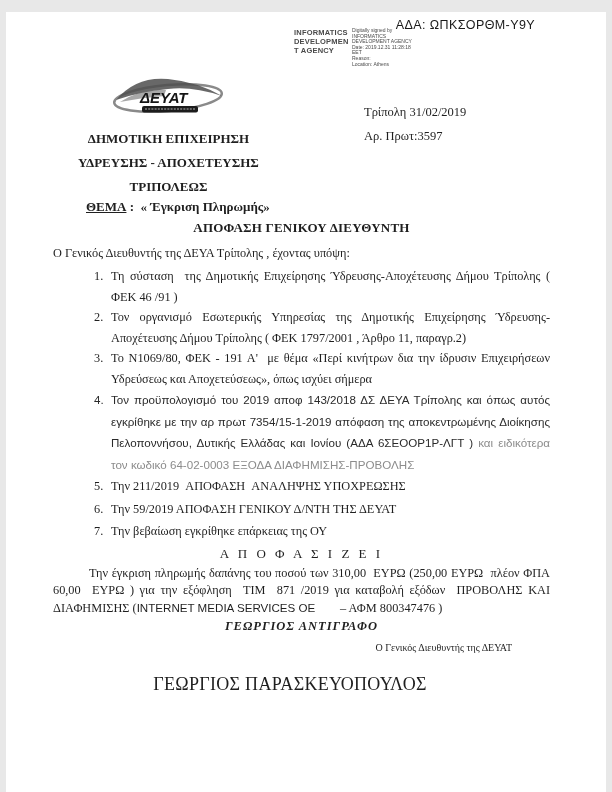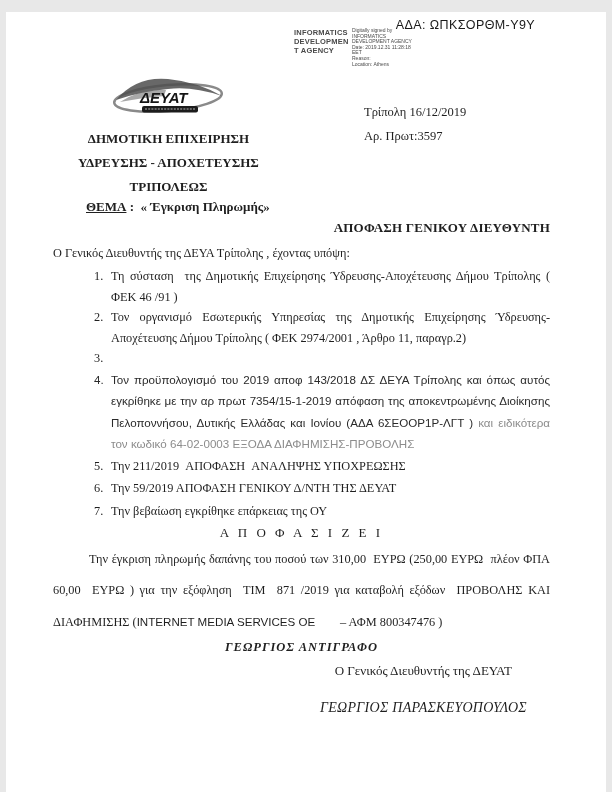--- a/index.html
+++ b/index.html
@@ -34,41 +34,41 @@
   .org-name{
     position:absolute;left:50px;top:115px;width:225px;
     text-align:center;font-weight:bold;font-size:13px;line-height:24px;
   }
   .meta{position:absolute;left:358px;top:93px;font-size:12.5px;}
   .meta .proto{margin-top:9px;}
   
   .doc-body{position:absolute;left:47px;right:56px;top:187px;font-size:12.3px;}
   .subject{margin-left:33px;font-weight:bold;font-size:13px;}
   .subject .lbl{text-decoration:underline;}
-  .decision-title{text-align:right;font-weight:bold;font-size:13px;margin-top:5px;letter-spacing:.2px;}
+  .decision-title{text-align:center;font-weight:bold;font-size:13px;margin-top:5px;letter-spacing:.2px;}
   .intro{margin-top:7px;line-height:20px;}
   .clist{margin-top:3px;}
   .li{display:flex;}
   .li .num{flex:0 0 17px;margin-left:41px;line-height:20.5px;}
   .li .txt{flex:1;text-align:justify;line-height:20.5px;}
   .li.sans .num,.li.sans .txt{
     font-family:"Liberation Sans","DejaVu Sans",sans-serif;
     font-size:11.6px;line-height:21.6px;color:#2a2a2a;
   }
   .li.single .txt{text-align:left;line-height:22.5px;}
   .li.single .num{line-height:22.5px;}
   .gray{color:#8c8c8c;}
   .decides-heading{text-align:center;margin-top:3px;font-size:13px;letter-spacing:3px;}
-  .decision-para{margin-top:3px;text-align:justify;text-indent:36px;line-height:31px;}
+  .decision-para{margin-top:3px;text-align:justify;text-indent:36px;line-height:17px;}
   .decision-para .company{
     font-family:"Liberation Sans","DejaVu Sans",sans-serif;font-size:11.6px;
   }
   .certified{text-align:center;font-style:italic;font-weight:bold;margin-top:2px;font-size:12.5px;letter-spacing:1px;}
-  .signer-title{text-align:right;padding-right:38px;margin-top:8px;font-size:13px;}
-  .signer-name{text-align:right;padding-right:23px;margin-top:21px;font-size:14px;letter-spacing:.3px;font-style:italic;}
+  .signer-title{text-align:right;padding-right:38px;margin-top:8px;font-size:10px;}
+  .signer-name{text-align:center;padding-right:23px;margin-top:21px;font-size:18px;letter-spacing:.3px;}
 </style>
 </head>
 <body>
 
 <div class="page">
 
   <div class="ada">ΑΔΑ: ΩΠΚΣΟΡΘΜ-Υ9Υ</div>
 
   <div class="stamp-agency">
     <div>INFORMATICS</div>
@@ -95,45 +95,46 @@
     <line x1="39" y1="39" x2="89" y2="39" stroke="#d9d9d9" stroke-width="0.8" stroke-dasharray="2,1.2"></line>
   </svg>
 
   <div class="org-name">
     <div>ΔΗΜΟΤΙΚΗ ΕΠΙΧΕΙΡΗΣΗ</div>
     <div>ΥΔΡΕΥΣΗΣ - ΑΠΟΧΕΤΕΥΣΗΣ</div>
     <div>ΤΡΙΠΟΛΕΩΣ</div>
   </div>
 
   <div class="meta">
-    <div>Τρίπολη 16/12/2019</div>
+    <div>Τρίπολη 31/02/2019</div>
     <div class="proto">Αρ. Πρωτ:3597</div>
   </div>
 
   <div class="doc-body">
 
     <div class="subject">
       <span class="lbl">ΘΕΜΑ</span><span>&nbsp;: &nbsp;</span><span>« Έγκριση Πληρωμής»</span>
     </div>
 
     <div class="decision-title">ΑΠΟΦΑΣΗ ΓΕΝΙΚΟΥ ΔΙΕΥΘΥΝΤΗ</div>
 
     <div class="intro">Ο Γενικός Διευθυντής της ΔΕΥΑ Τρίπολης , έχοντας υπόψη:</div>
 
     <div class="clist">
       <div class="li">
         <span class="num">1.</span>
         <div class="txt">Τη σύσταση &nbsp;της Δημοτικής Επιχείρησης Ύδρευσης-Αποχέτευσης Δήμου Τρίπολης ( ΦΕΚ 46 /91 )</div>
       </div>
       <div class="li">
         <span class="num">2.</span>
-        <div class="txt">Τον οργανισμό Εσωτερικής Υπηρεσίας της Δημοτικής Επιχείρησης Ύδρευσης-Αποχέτευσης Δήμου Τρίπολης ( ΦΕΚ 2974/2001 , Άρθρο 11, παραγρ.2)</div>
+        <div class="txt">Τον οργανισμό Εσωτερικής Υπηρεσίας της Δημοτικής Επιχείρησης Ύδρευσης-Αποχέτευσης Δήμου Τρίπολης ( ΦΕΚ 1797/2001 , Άρθρο 11, παραγρ.2)</div>
       </div>
       <div class="li">
         <span class="num">3.</span>
+        <div class="txt">Το Ν1069/80, ΦΕΚ - 191 Α' &nbsp;με θέμα «Περί κινήτρων δια την ίδρυσιν Επιχειρήσεων Υδρεύσεως και Αποχετεύσεως», όπως ισχύει σήμερα</div>
       </div>
       <div class="li sans">
         <span class="num">4.</span>
         <div class="txt"><span>Τον προϋπολογισμό του 2019 αποφ 143/2018 ΔΣ ΔΕΥΑ Τρίπολης και όπως αυτός εγκρίθηκε με την αρ πρωτ 7354/15-1-2019 απόφαση της αποκεντρωμένης Διοίκησης Πελοποννήσου, Δυτικής Ελλάδας και Ιονίου (ΑΔΑ 6ΣΕΟΟΡ1Ρ-ΛΓΤ ) </span><span class="gray">και ειδικότερα τον κωδικό 64-02-0003 ΕΞΟΔΑ ΔΙΑΦΗΜΙΣΗΣ-ΠΡΟΒΟΛΗΣ</span></div>
       </div>
       <div class="li single">
         <span class="num">5.</span>
         <div class="txt">Την 211/2019 &nbsp;ΑΠΟΦΑΣΗ &nbsp;ΑΝΑΛΗΨΗΣ ΥΠΟΧΡΕΩΣΗΣ</div>
       </div>
       <div class="li single">

